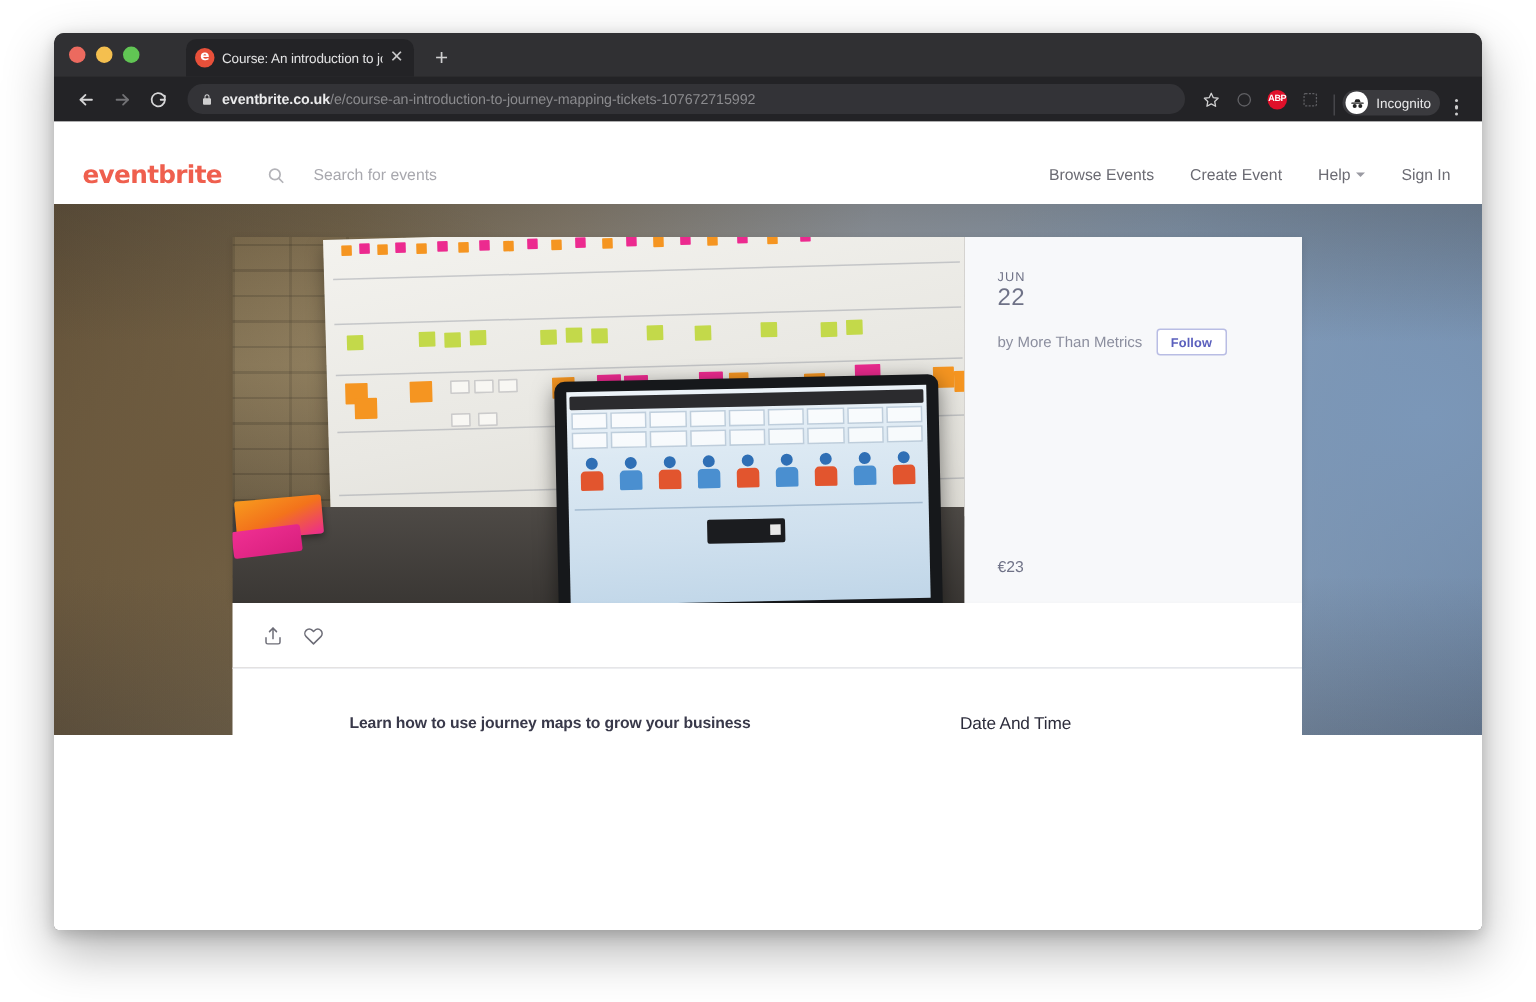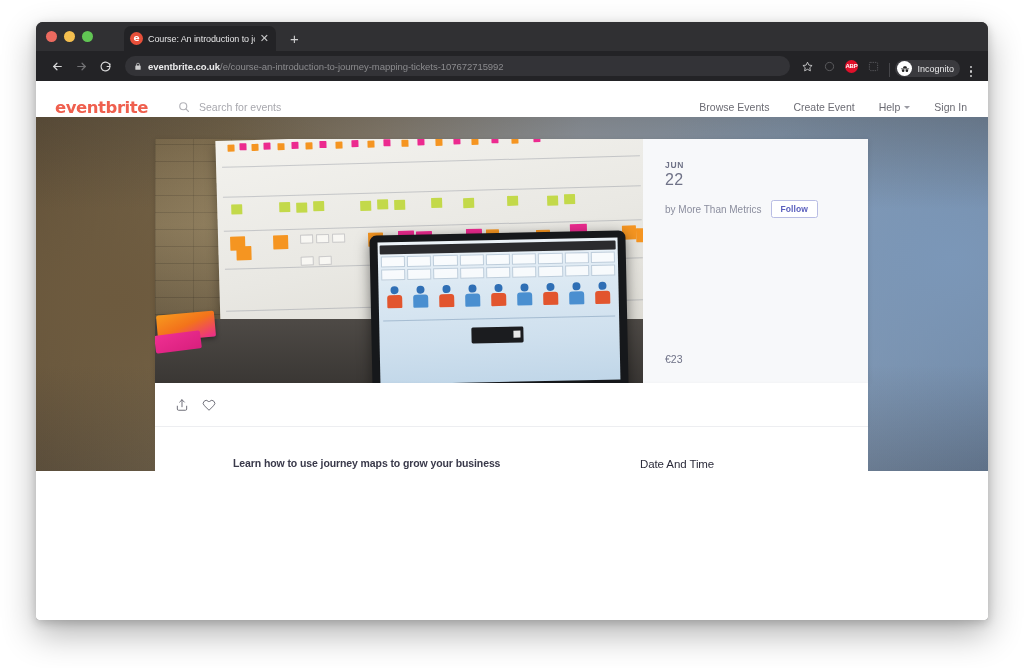--- a/index.html
+++ b/index.html
@@ -177,38 +177,38 @@
   .viewport {
     position: relative;
     height: 539px;
     background: #ffffff;
     overflow: hidden;
   }
 
   
   .eb-header {
     position: relative;
-    height: 36px;
+    height: 55px;
     background: #ffffff;
     display: flex;
     align-items: center;
     padding: 16px 21px 0 19px;
     z-index: 5;
   }
   .eb-logo {
     font-size: 16.5px;
     font-weight: bold;
     color: #ef5f4e;
     letter-spacing: -0.45px;
     font-family: "DejaVu Sans", sans-serif;
   }
   .eb-search {
     display: flex;
     align-items: center;
-    gap: 9px;
+    gap: 19px;
     margin-left: 30px;
   }
   .eb-search-icon { color: #b3b3b8; display: flex; }
   .eb-search-input {
     border: 0; outline: 0;
     font-size: 10.5px;
     color: #8b8b92;
     background: transparent;
     font-family: "Liberation Sans", sans-serif;
     width: 210px;
@@ -435,21 +435,21 @@
 
   
   .event-panel {
     flex: 1;
     background: #f7f8fa;
     padding: 21px 22px 0 22px;
     position: relative;
   }
   .ev-month {
     font-size: 8.5px;
-    font-weight: bold;
+    font-weight: normal;
     color: #6f7287;
     letter-spacing: 0.7px;
   }
   .ev-day {
     font-size: 16px;
     color: #6f7287;
     margin-top: 1px;
     letter-spacing: 0.3px;
   }
   .ev-title {

